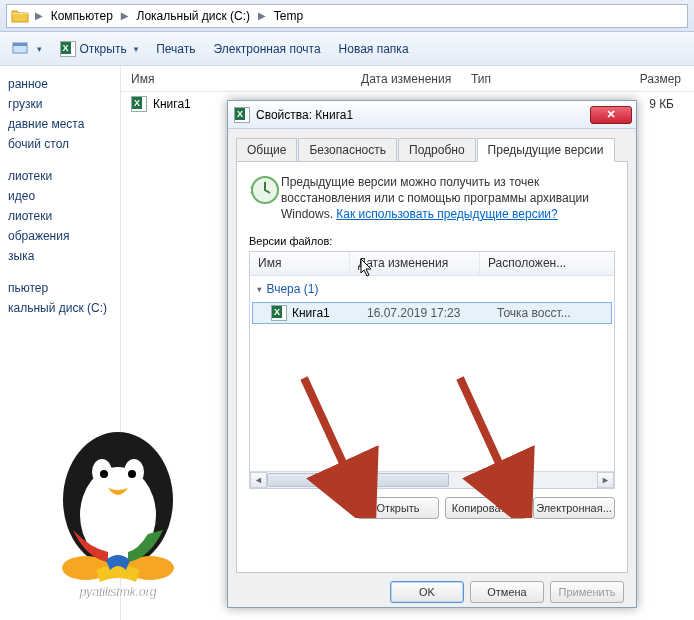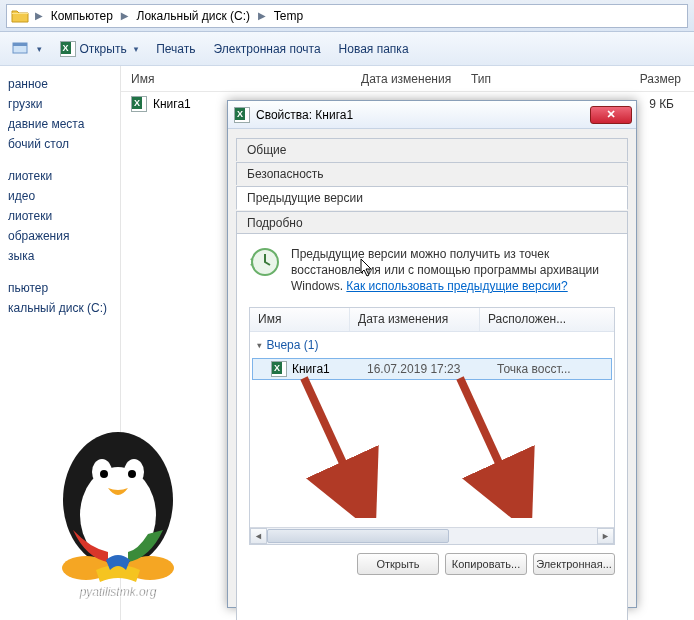--- a/index.html
+++ b/index.html
@@ -37,26 +37,26 @@
 .xls-ico::before { content: ""; position: absolute; inset: 0; background: #fff; border: 1px solid #9aa; }
 .xls-ico::after { content: "X"; position: absolute; left: 1px; top: 1px; width: 10px; height: 12px; background: #217346; color: #fff; font-size: 9px; font-weight: bold; text-align: center; line-height: 12px; }
 
 
 .dialog { position: absolute; left: 227px; top: 100px; width: 410px; height: 508px; background: #f0f0f0; border: 1px solid #8a9fb8; box-shadow: 0 0 10px rgba(0,0,0,.35); }
 .titlebar { height: 28px; background: linear-gradient(#fdfefe,#e6eef9); display: flex; align-items: center; padding: 0 4px 0 6px; border-bottom: 1px solid #c6d3e4; }
 .titlebar .xls-ico { margin-right: 6px; }
 .title-txt { flex: 1; color: #000; }
 .closebtn { width: 42px; height: 18px; background: linear-gradient(#e67,#c23); border: 1px solid #8a1c1c; border-radius: 3px; color: #fff; text-align: center; line-height: 15px; font-weight: bold; font-size: 11px; }
 
-.tabstrip { display: flex; padding: 8px 8px 0 8px; gap: 1px; flex-direction: column; }
+.tabstrip { display: flex; padding: 8px 8px 0 8px; gap: 1px; }
 .tab { padding: 4px 10px; background: #f0f0f0; border: 1px solid #c0c8d4; border-bottom: none; color: #333; position: relative; top: 1px; }
 .tab.active { background: #fff; border-bottom: 1px solid #fff; z-index: 2; }
 .tabbody { margin: 0 8px 8px 8px; background: #fff; border: 1px solid #c0c8d4; padding: 12px; height: 412px; position: relative; }
 
-.inforow { display: flex; gap: 10px; margin-bottom: 12px; }
+.inforow { display: flex; margin-bottom: 12px; }
 .clock-ico { width: 32px; height: 32px; flex: none; }
 .infotext { font-size: 11px; line-height: 1.35; color: #333; }
 .infotext a { color: #0066cc; text-decoration: underline; }
 
 .ver-label { font-size: 11px; margin-bottom: 4px; }
 .ver-list { border: 1px solid #c8d0dc; height: 238px; background: #fff; position: relative; }
 .vl-header { display: flex; height: 24px; align-items: center; background: linear-gradient(#fdfdfe,#eef2f8); border-bottom: 1px solid #dde4ee; font-size: 11px; color: #333; }
 .vl-header > div { padding: 0 8px; border-right: 1px solid #e2e8f0; height: 100%; display: flex; align-items: center; }
 .vlh-name { width: 100px; }
 .vlh-date { width: 130px; }
@@ -160,34 +160,35 @@
 
 <div class="dialog">
   <div class="titlebar">
     <span class="xls-ico"></span>
     <span class="title-txt">Свойства: Книга1</span>
     <div class="closebtn">✕</div>
   </div>
   <div class="tabstrip">
     <div class="tab">Общие</div>
     <div class="tab">Безопасность</div>
+    <div class="tab">Подробно</div>
     <div class="tab active">Предыдущие версии</div>
-    <div class="tab">Подробно</div>
   </div>
   <div class="tabbody">
     <div class="inforow">
       <svg class="clock-ico" viewBox="0 0 32 32">
         <circle cx="16" cy="16" r="13" fill="#eaf5ea" stroke="#6ab06a" stroke-width="2"></circle>
         <path d="M16 8v8l5 3" stroke="#3a7a3a" stroke-width="2" fill="none"></path>
         <path d="M4 16l-3-3 3-1z M4 16l-3 3 3 1z" fill="#6ab06a"></path>
       </svg>
       <div class="infotext">
         <span>Предыдущие версии можно получить из точек восстановления или с помощью программы архивации Windows. </span><a href="#">Как использовать предыдущие версии?</a>
       </div>
     </div>
+    <div class="ver-label">Версии файлов:</div>
     <div class="ver-list">
       <div class="vl-header">
         <div class="vlh-name">Имя</div>
         <div class="vlh-date">Дата изменения</div>
         <div class="vlh-loc">Расположен...</div>
       </div>
       <div class="vl-group">Вчера (1)</div>
       <div class="vl-row">
         <div class="vlh-name">
             <span class="xls-ico"></span>

